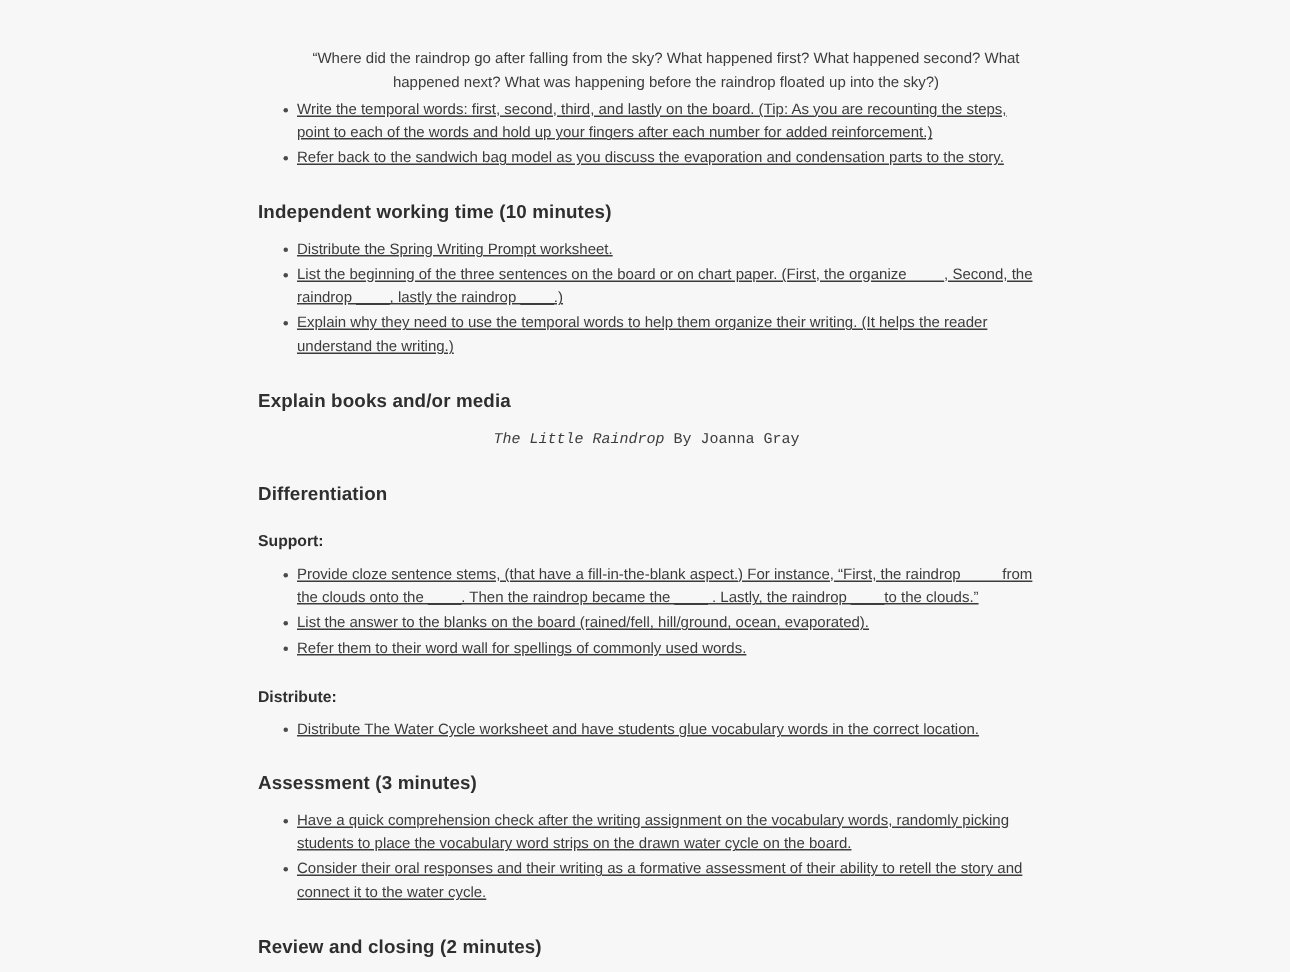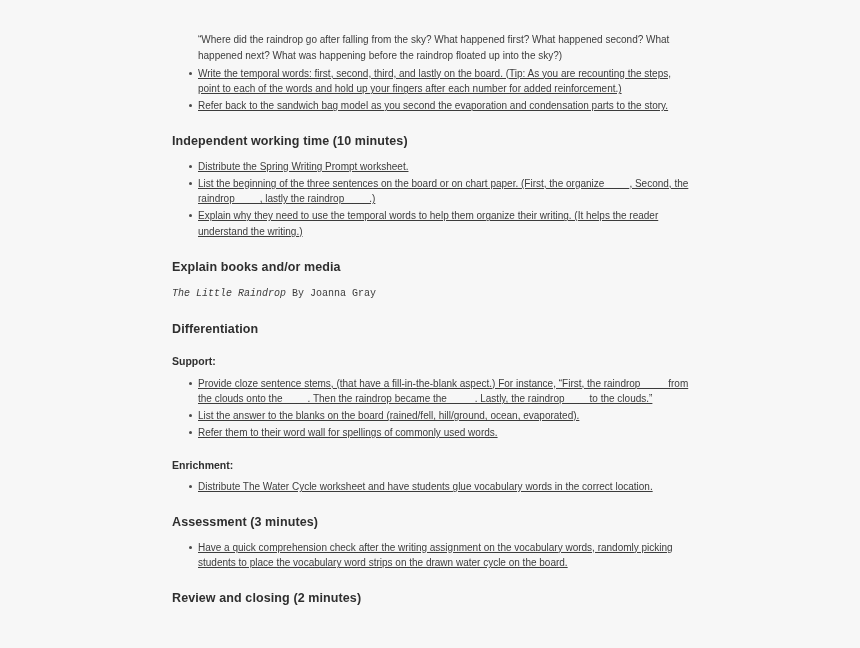--- a/index.html
+++ b/index.html
@@ -48,20 +48,21 @@
     margin: 17px 0 7px 0;
     line-height: 1.35;
   }
 
   
   .para {
     font-size: 10px;
     line-height: 1.58;
     color: #3c3c3c;
     margin: 0;
+    text-align: center;
   }
   .para.indented {
     margin-left: 26px;
   }
   .para.media-line {
     margin: 10px 0 0 0;
     font-size: 10px;
     font-family: Liberation Mono, monospace;
   }
   .para.media-line .book-title {
@@ -100,21 +101,21 @@
 </head>
 <body style="background: rgb(247, 247, 247); color: rgb(60, 60, 60);">
 
 <div class="page">
   <div class="content">
 
     <p class="para indented">“Where did the raindrop go after falling from the sky? What happened first? What happened second? What happened next? What was happening before the raindrop floated up into the sky?)</p>
 
     <ul class="bullets tight-top">
       <li>Write the temporal words: first, second, third, and lastly on the board. (Tip: As you are recounting the steps, point to each of the words and hold up your fingers after each number for added reinforcement.)</li>
-      <li>Refer back to the sandwich bag model as you second the evaporation and condensation parts to the story.</li>
+      <li>Refer back to the sandwich bag model as you discuss the evaporation and condensation parts to the story.</li>
     </ul>
 
     <h2 class="section-heading">
       <span>Independent working time</span><span> </span><span class="time">(10 minutes)</span>
     </h2>
 
     <ul class="bullets">
       <li>Distribute the Spring Writing Prompt worksheet.</li>
       <li>List the beginning of the three sentences on the board or on chart paper. (First, the organize ____, Second, the raindrop ____, lastly the raindrop ____.)</li>
       <li>Explain why they need to use the temporal words to help them organize their writing. (It helps the reader understand the writing.)</li>
@@ -133,32 +134,33 @@
     </h2>
 
     <h3 class="sub-heading">Support:</h3>
 
     <ul class="bullets">
       <li>Provide cloze sentence stems, (that have a fill-in-the-blank aspect.) For instance, “First, the raindrop ____ from the clouds onto the ____. Then the raindrop became the ____ . Lastly, the raindrop ____to the clouds.”</li>
       <li>List the answer to the blanks on the board (rained/fell, hill/ground, ocean, evaporated).</li>
       <li>Refer them to their word wall for spellings of commonly used words.</li>
     </ul>
 
-    <h3 class="sub-heading">Enrichment:</h3>
+    <h3 class="sub-heading">Distribute:</h3>
 
     <ul class="bullets">
       <li>Distribute The Water Cycle worksheet and have students glue vocabulary words in the correct location.</li>
     </ul>
 
     <h2 class="section-heading">
       <span>Assessment</span><span> </span><span class="time">(3 minutes)</span>
     </h2>
 
     <ul class="bullets">
       <li>Have a quick comprehension check after the writing assignment on the vocabulary words, randomly picking students to place the vocabulary word strips on the drawn water cycle on the board.</li>
+      <li>Consider their oral responses and their writing as a formative assessment of their ability to retell the story and connect it to the water cycle.</li>
     </ul>
 
     <h2 class="section-heading">
       <span>Review and closing</span><span> </span><span class="time">(2 minutes)</span>
     </h2>
 
   </div>
 </div>
 
 </body></html>

